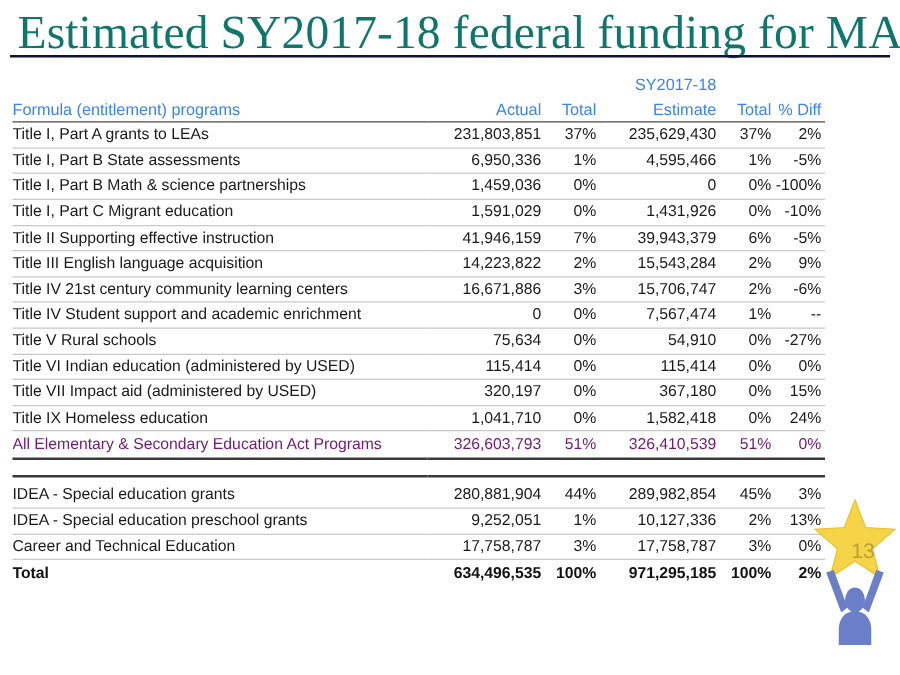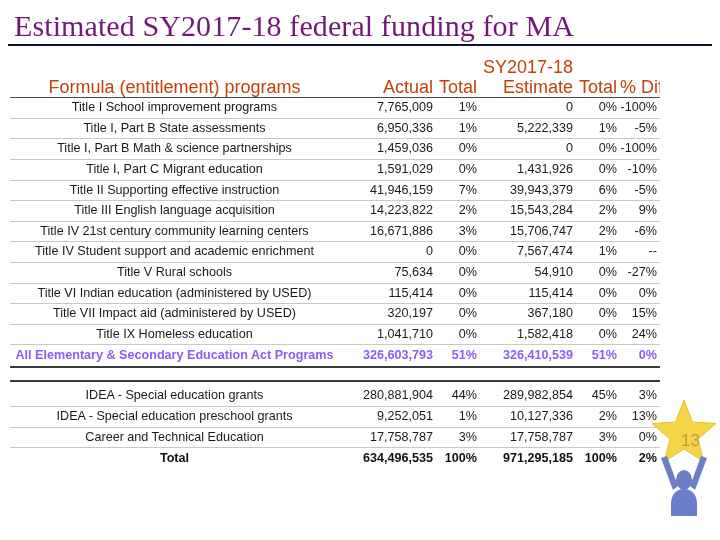--- a/index.html
+++ b/index.html
@@ -26,23 +26,23 @@
   
   .title-block {
     position: absolute;
     left: 0;
     top: 8px;
     width: 720px;
     height: 44px;
   }
   .slide-title {
     font-family: "Liberation Serif", serif;
-    font-size: 30px;
+    font-size: 38px;
     line-height: 36px;
-    color: #701a75;
+    color: #0f766e;
     padding-left: 14px;
     white-space: nowrap;
     letter-spacing: 0.1px;
   }
   .title-rule {
     position: absolute;
     left: 8px;
     top: 44px;
     width: 704px;
     height: 2px;
@@ -74,43 +74,43 @@
   }
 
   
   col.c-label { width: 332px; }
   col.c-a     { width: 94px; }
   col.c-b     { width: 44px; }
   col.c-c     { width: 96px; }
   col.c-d     { width: 44px; }
   col.c-e     { width: 40px; }
 
-  .lbl { text-align: center; padding-left: 3px; }
+  .lbl { text-align: left; padding-left: 3px; }
   .num { text-align: right; }
 
   
   .hdr td {
     font-weight: bold;
-    font-size: 18px;
-    color: #c2410c;
+    font-size: 13px;
+    color: #3b82f6;
     line-height: 17px;
     height: 17px;
   }
   .hdr-row3 td { border-bottom: 1.6px solid #4a4a4a; padding-bottom: 1px; }
 
   
   tr.data td {
     border-bottom: 1px solid #c8c8c8;
   }
   tr.data td.num { font-variant-numeric: tabular-nums; }
 
   
   tr.summary td {
-    font-weight: bold;
-    color: #8b5cf6;
+    font-weight: normal;
+    color: #701a75;
     border-bottom: 2px solid #3a3a3a;
     border-top: 1px solid #c8c8c8;
     height: 21px;
     line-height: 21px;
   }
 
   
   tr.spacer td {
     height: 12px;
     line-height: 12px;
@@ -188,32 +188,32 @@
           <td class="num">Total</td>
           <td class="num">Estimate</td>
           <td class="num">Total</td>
           <td class="num">% Diff</td>
         </tr>
 
       </tbody>
 
       <tbody id="rows-body">
           <tr class="data">
-            <td class="lbl">Title I School improvement programs</td>
-            <td class="num">7,765,009</td>
-            <td class="num">1%</td>
-            <td class="num">0</td>
-            <td class="num">0%</td>
-            <td class="num">-100%</td>
+            <td class="lbl">Title I, Part A grants to LEAs</td>
+            <td class="num">231,803,851</td>
+            <td class="num">37%</td>
+            <td class="num">235,629,430</td>
+            <td class="num">37%</td>
+            <td class="num">2%</td>
           </tr>
           <tr class="data">
             <td class="lbl">Title I, Part B State assessments</td>
             <td class="num">6,950,336</td>
             <td class="num">1%</td>
-            <td class="num">5,222,339</td>
+            <td class="num">4,595,466</td>
             <td class="num">1%</td>
             <td class="num">-5%</td>
           </tr>
           <tr class="data">
             <td class="lbl">Title I, Part B Math &amp; science partnerships</td>
             <td class="num">1,459,036</td>
             <td class="num">0%</td>
             <td class="num">0</td>
             <td class="num">0%</td>
             <td class="num">-100%</td>

